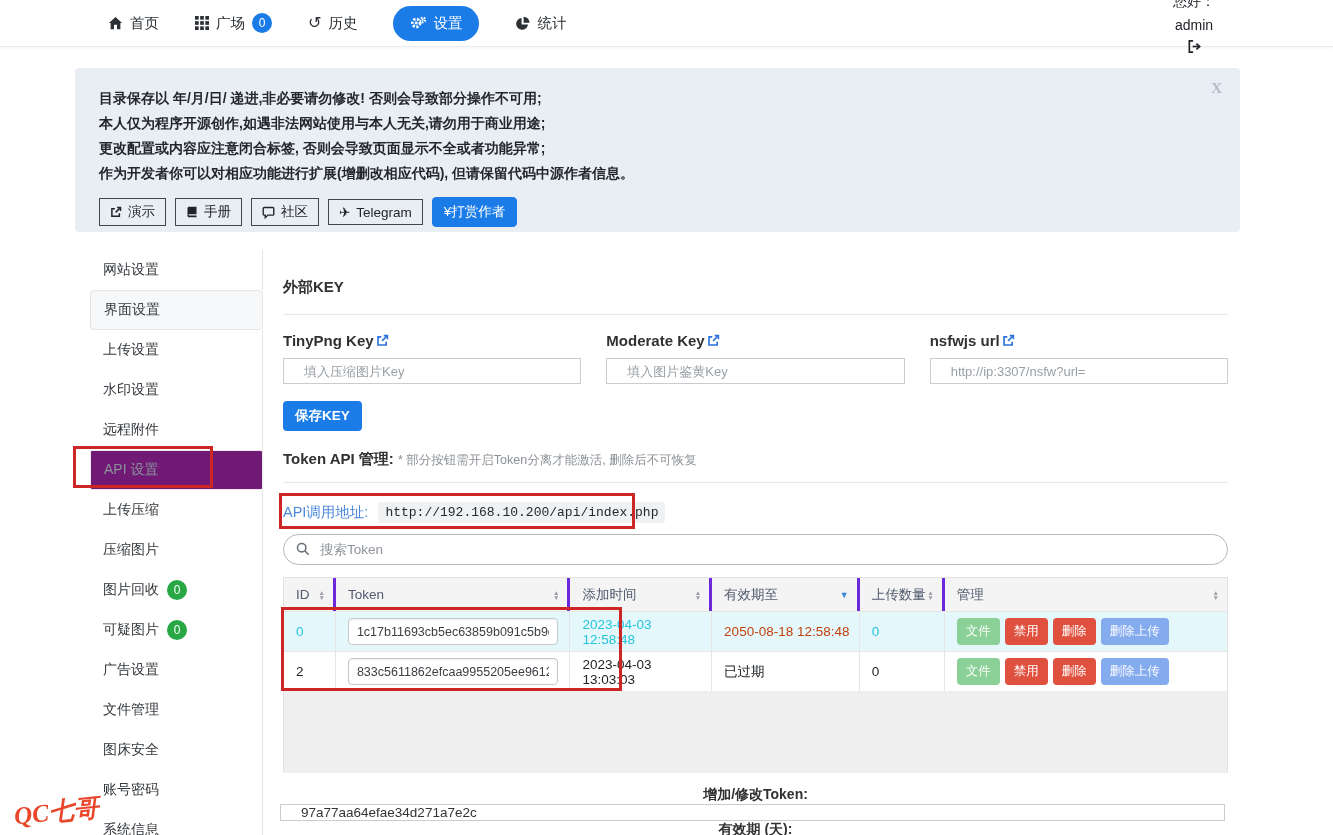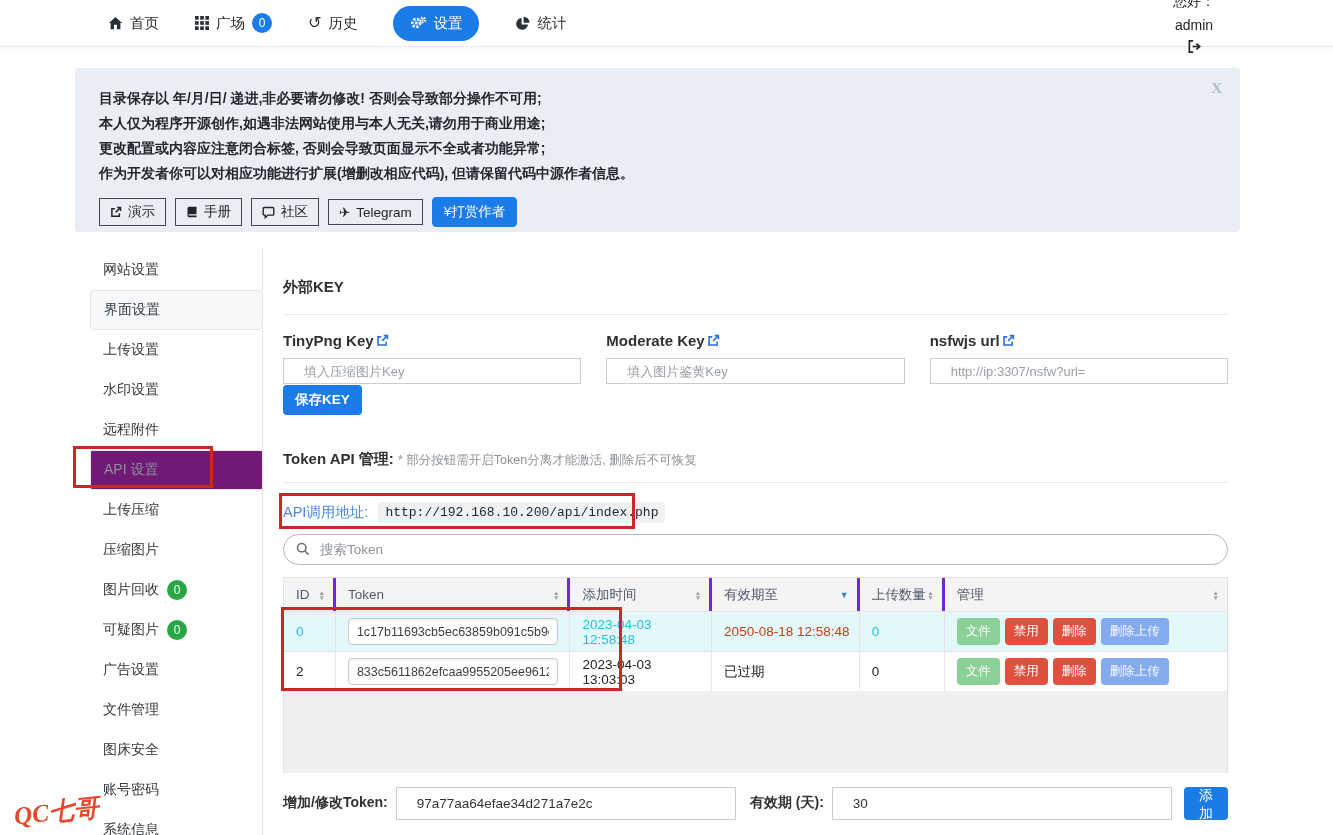--- a/index.html
+++ b/index.html
@@ -156,21 +156,21 @@
   .abtn {
     border:none; border-radius:4px; color:#fff; font-size:12.5px;
     padding:5px 9px; margin-right:5px; cursor:pointer;
   }
   .abtn.g-dis { background:#8bd097; color:rgba(255,255,255,.95); }
   .abtn.red   { background:#e0503e; }
   .abtn.b-dis { background:#85abef; color:rgba(255,255,255,.95); }
   .tfill { height:82px; background:#efefef; }
 
   
-  .add-form { display:flex; align-items:center; height:34px; }
+  .add-form { display:flex; align-items:center; height:34px;flex-direction:column; }
   .add-form .lbl { font-size:14px; font-weight:bold; color:#303133; white-space:nowrap; }
   .add-form input { height:33px; font-size:13.5px; }
   .in-token { width:176px; margin:0 14px 0 8px; }
   .in-days  { width:180px; margin:0 12px 0 8px; }
   .btn-add { height:33px; padding:0 15px; font-weight:normal; font-size:14px; }
 
   
   .watermark {
     position:absolute; left:14px; top:795px; z-index:20;
     font-family:"Liberation Serif","DejaVu Serif",serif; font-style:italic;
@@ -378,21 +378,21 @@
               <path d="M12.5 9.5 V13.5 H2.5 V3.5 H6.5"></path>
               <path d="M9.5 2 H14 V6.5"></path>
               <path d="M13.5 2.5 7.5 8.5"></path>
             </svg>
         </span>
       </div>
       <input class="text" type="text" placeholder="http://ip:3307/nsfw?url=" style="">
     </div>
   </div>
 
-  <div class="blk" style="top:135px;">
+  <div class="blk" style="top:151px;">
     <button class="btn-primary">保存KEY</button>
   </div>
 
   <div class="blk" style="top:200px;">
     <span class="sec-title">
       <span>Token API 管理:</span>
       <span class="note">* 部分按钮需开启Token分离才能激活, 删除后不可恢复</span>
     </span>
   </div>
   <div class="blk hr" style="top:232px;"></div>

